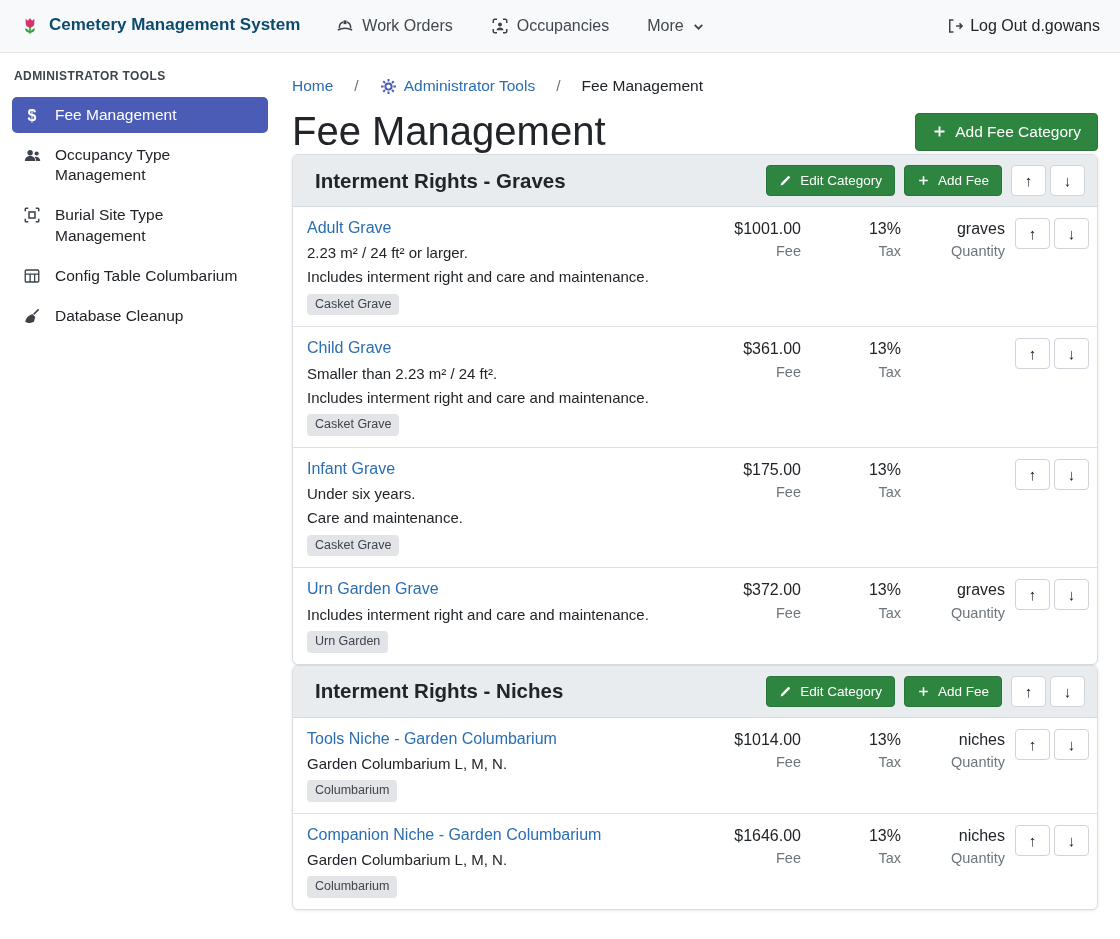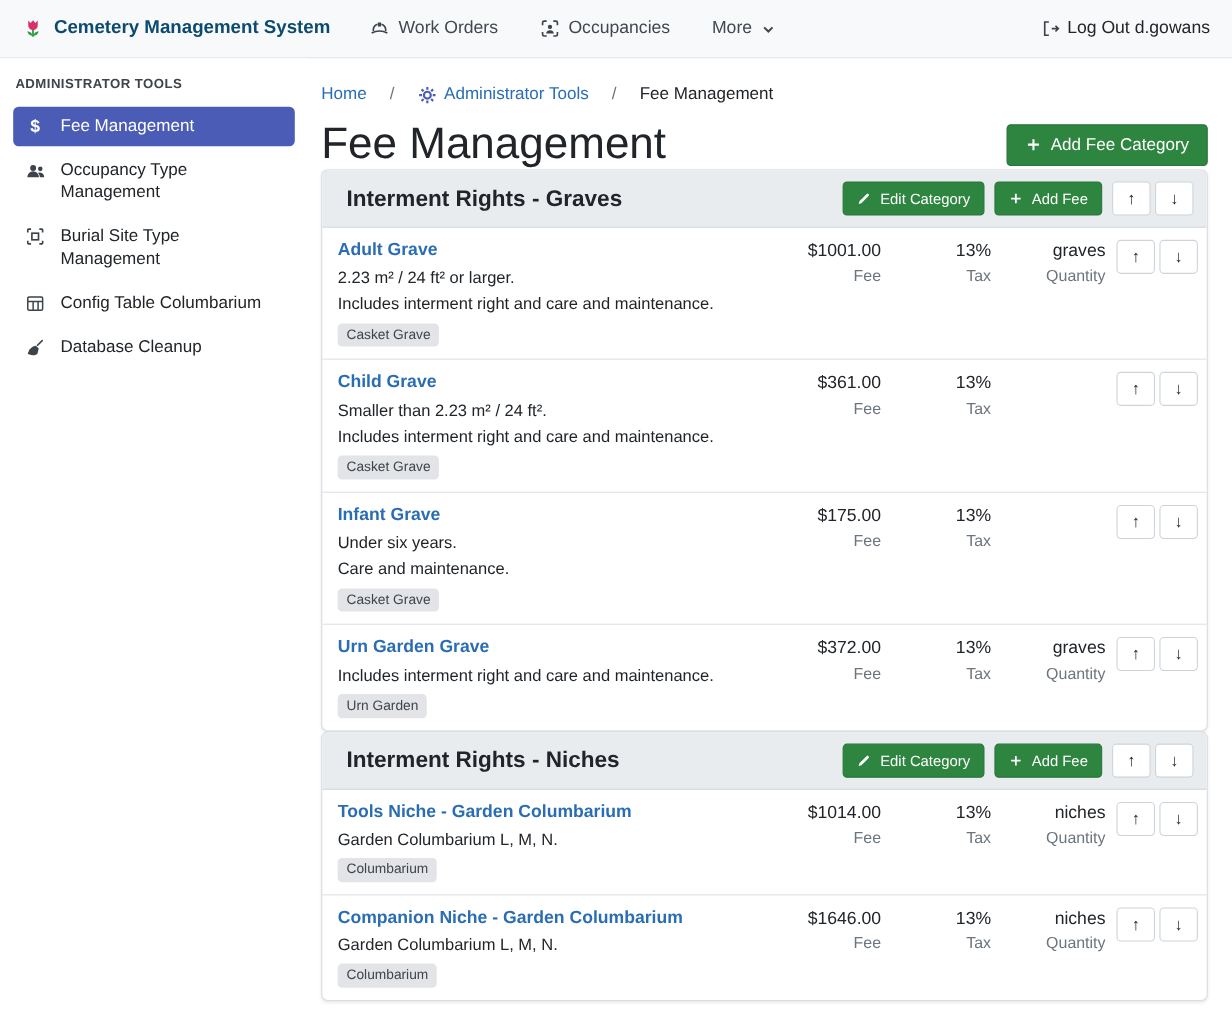--- a/index.html
+++ b/index.html
@@ -51,21 +51,21 @@
   .card-header{background:#e9ecef;display:flex;align-items:center;padding:10px 12px 10px 22px;border-bottom:1px solid #d5dade}
   .category-title{font-size:20.5px;font-weight:600;color:#212529}
   .header-actions{margin-left:auto;display:flex;align-items:center;gap:9px}
   .arrow-group{display:flex;gap:4px}
   .btn-arrow{width:35px;height:31px;background:#fff;border:1px solid #ced4da;border-radius:4px;font-size:15px;color:#212529;display:flex;align-items:center;justify-content:center}
 
   
   .fee-row{display:flex;align-items:flex-start;padding:11px 6px 11px 14px;border-bottom:1px solid #dee2e6}
   .fee-row:last-child{border-bottom:none}
   .fee-main{flex:1;min-width:0}
-  .fee-name{font-size:16px;font-weight:700;color:var(--link);display:inline-block;line-height:1.2}
+  .fee-name{font-size:16px;font-weight:400;color:var(--link);display:inline-block;line-height:1.2}
   .fee-desc{font-size:15px;color:#212529;margin-top:7px;line-height:1.15}
   .badge{display:inline-block;margin-top:8px;background:#e2e4e7;color:#3f454b;font-size:12.5px;padding:4px 8px;border-radius:4px;line-height:1.1}
   .fee-col{width:100px;flex:none;text-align:right;padding-top:1px}
   .fee-col.qty{width:104px}
   .col-val{font-size:16px;line-height:1.2}
   .col-label{font-size:14.5px;color:#6c757d;margin-top:5px}
   .hidden-col{visibility:hidden}
   .row-actions{width:86px;flex:none;display:flex;justify-content:flex-end;gap:4px;padding-right:2px}
 </style>
 </head>

